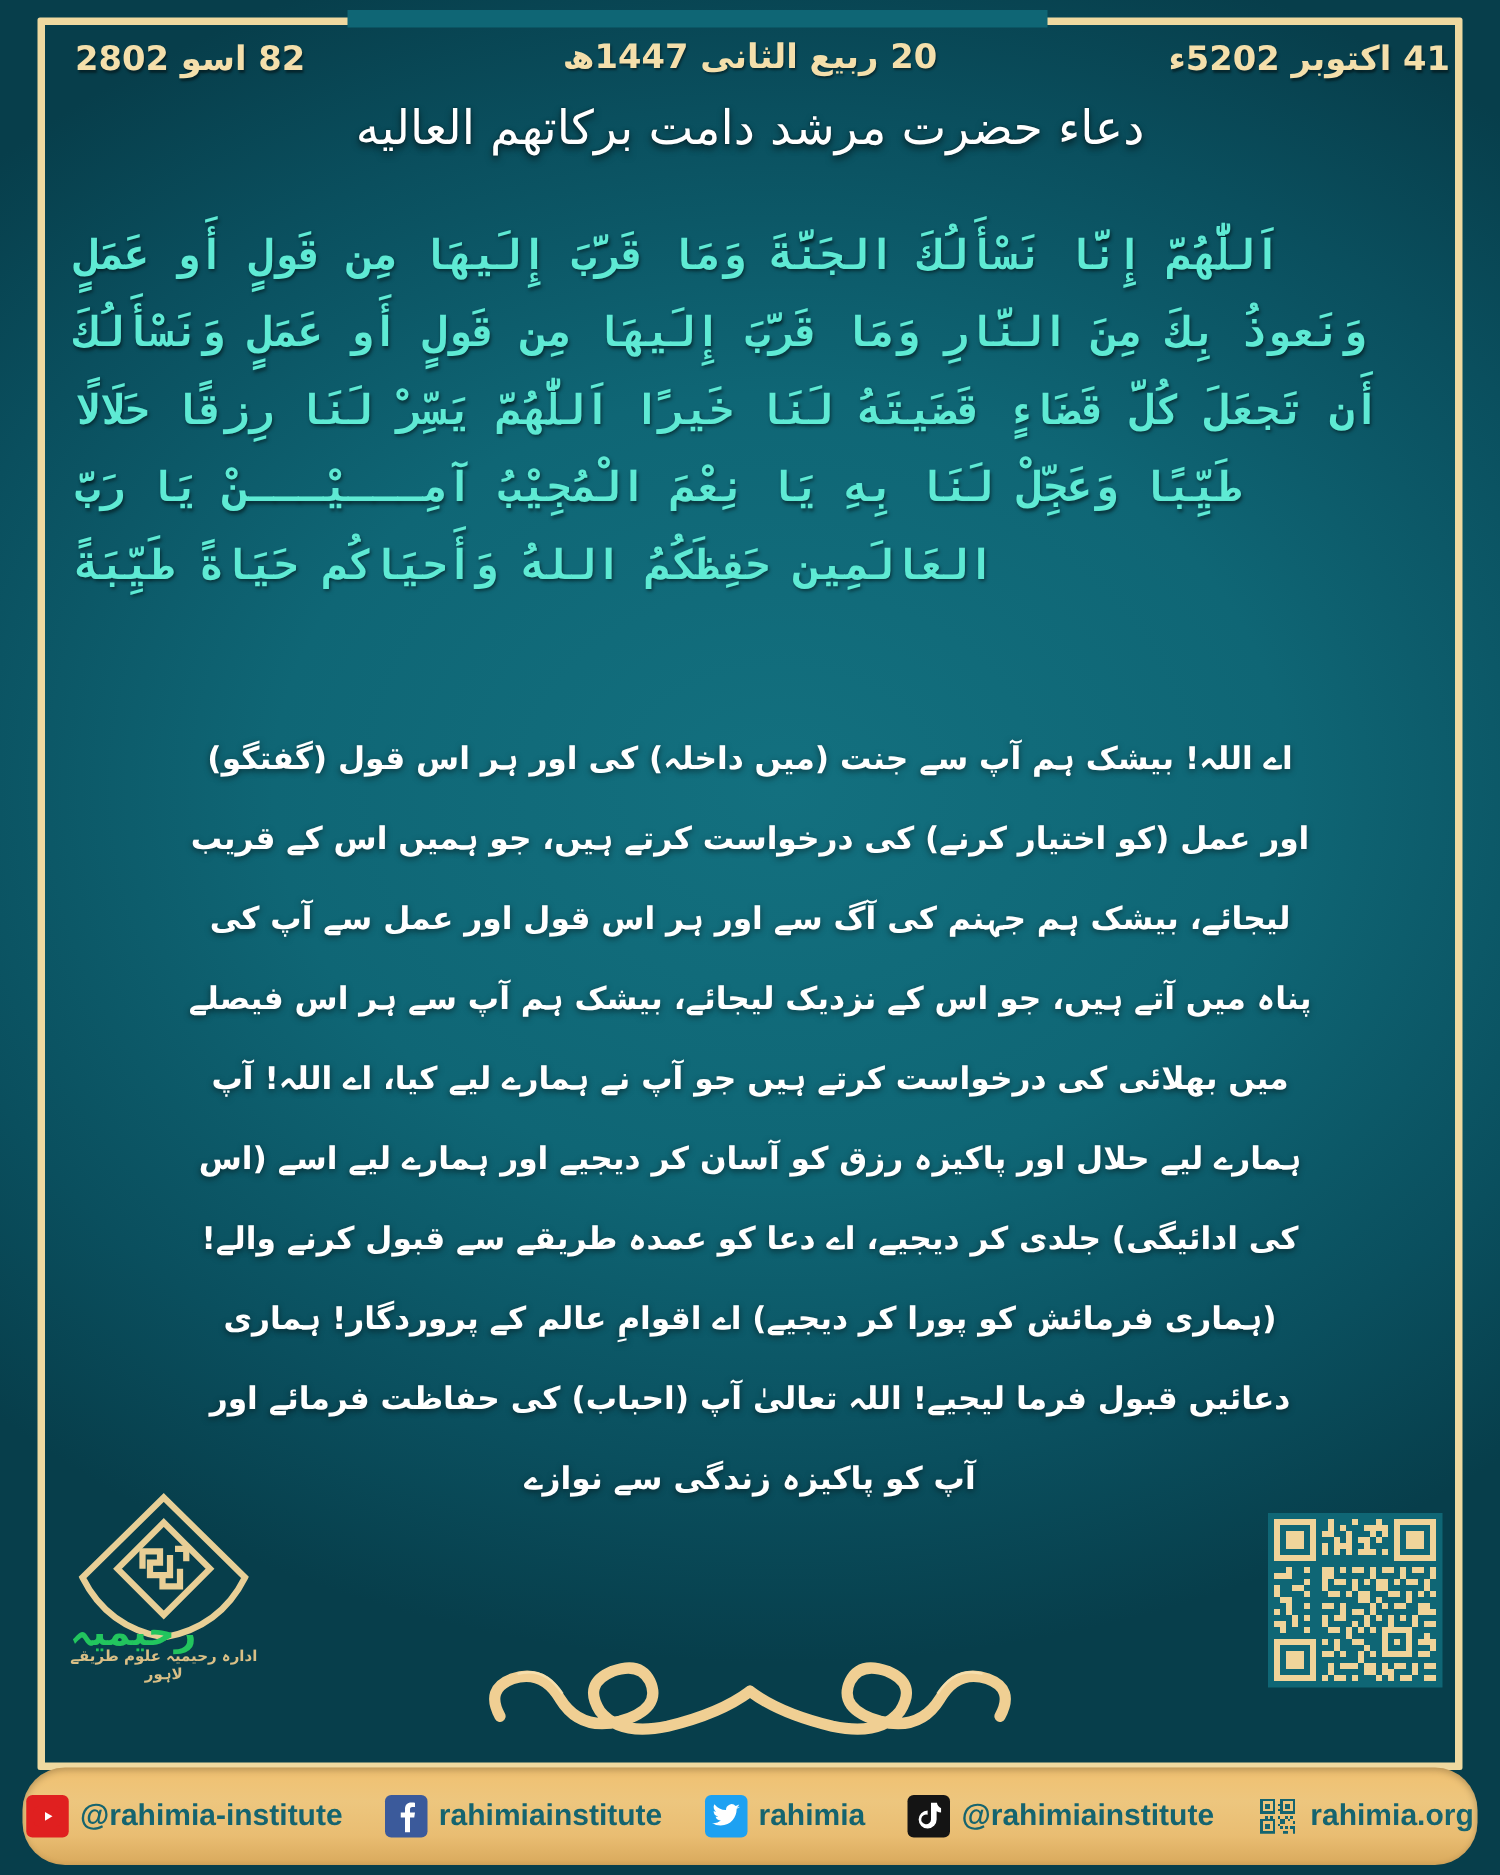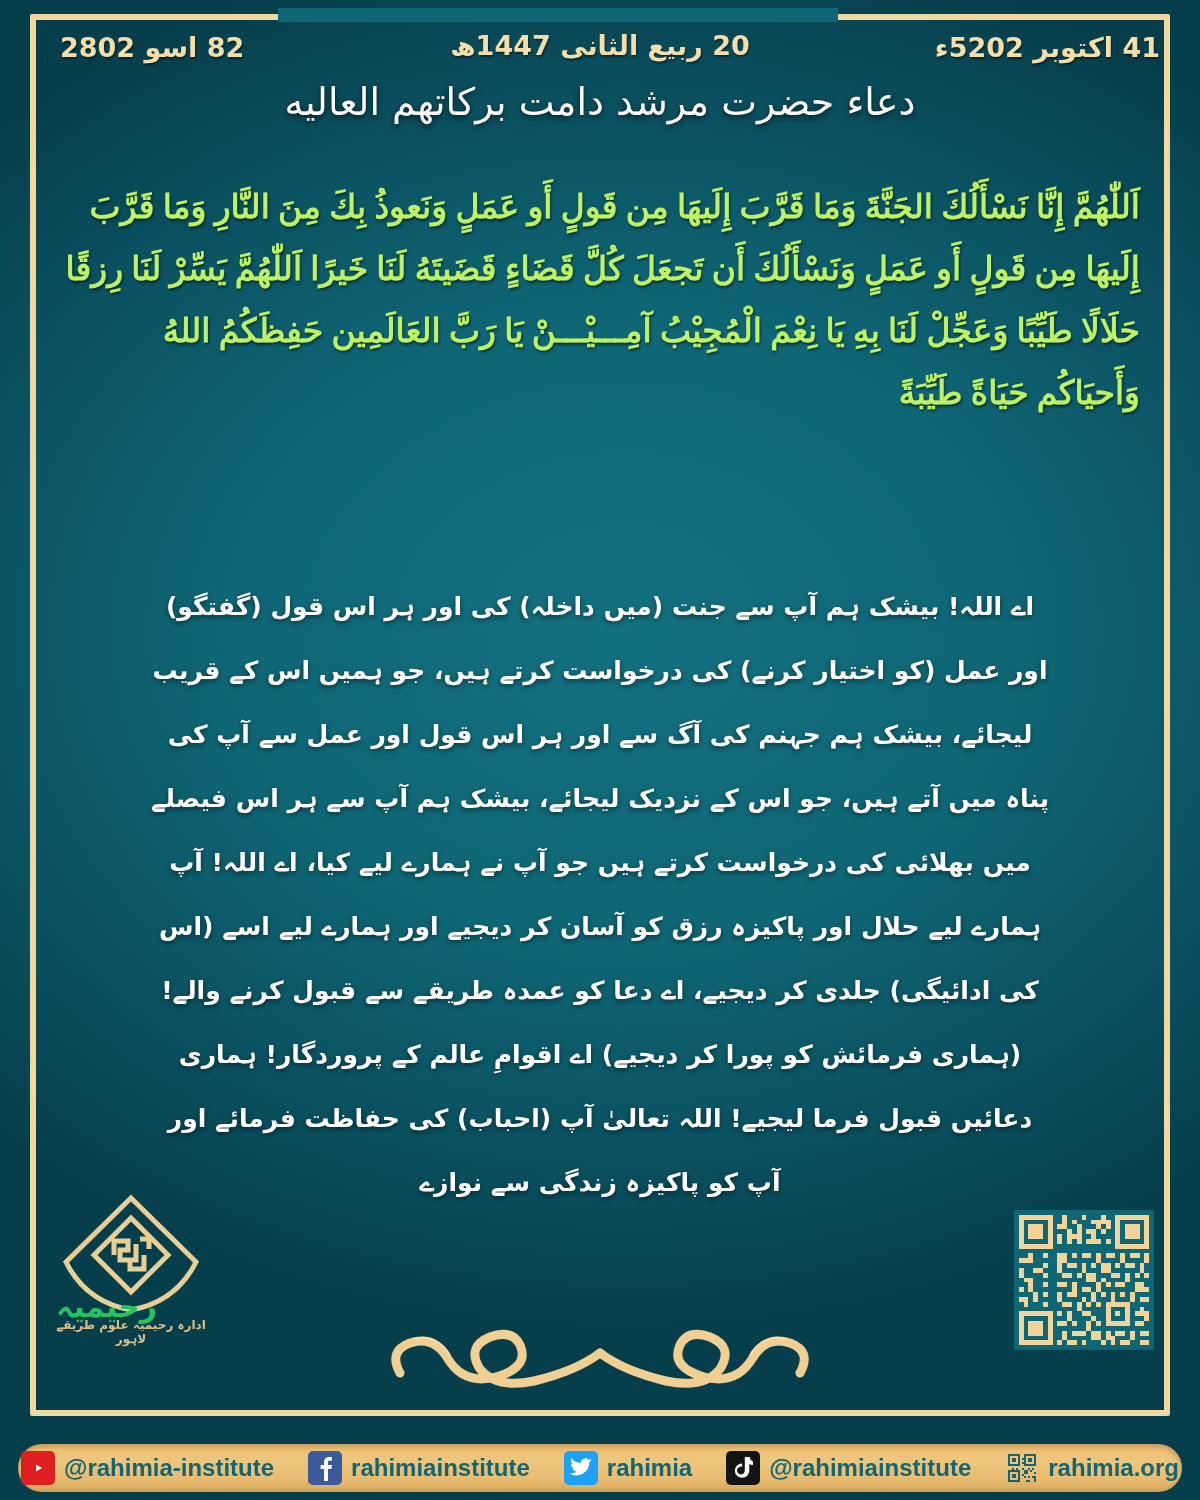--- a/index.html
+++ b/index.html
@@ -47,23 +47,23 @@
     position:absolute; left:0; right:0; top:80px;
     text-align:center; color:#ffffff;
     font-size:38px; font-weight:400; direction:rtl;
     letter-spacing:.5px;
     text-shadow:0 3px 6px rgba(0,0,0,.55), 0 0 2px rgba(0,0,0,.5);
   }
 
   
   .arabic{
     position:absolute; left:60px; right:60px; top:176px;
-    direction:rtl; text-align:right;
-    color:#bef264;
-    font-family:Liberation Serif, serif;
+    direction:rtl; text-align:left;
+    color:#5eead4;
+    font-family:Liberation Mono, monospace;
     font-size:33px; font-weight:700;
     line-height:62px;
     text-shadow:1px 2px 3px rgba(0,0,0,.5);
   }
 
   
   .urdu{
     position:absolute; left:150px; right:150px; top:575px;
     direction:rtl; text-align:center;
     color:#ffffff;
@@ -87,21 +87,21 @@
   }
 
   
   .ornament{ position:absolute; left:50%; transform:translateX(-50%); bottom:105px; }
 
   
   .qr{ position:absolute; right:46px; bottom:150px; width:140px; height:140px; }
 
   
   .footer{
-    position:absolute; left:18px; right:18px; bottom:8px; height:48px;
+    position:absolute; left:18px; right:18px; bottom:8px; height:78px;
     border-radius:34px;
     background:linear-gradient(180deg,#f0c070 0%,#edc67e 35%,#e9bd72 70%,#d9a95c 100%);
     display:flex; align-items:center; justify-content:center; gap:34px;
     box-shadow:0 2px 6px rgba(0,0,0,.25) inset;
   }
   .fitem{ display:flex; align-items:center; gap:9px; }
   .fitem .lbl{
     color:#15646f; font-size:24px; font-weight:700;
     font-family:"Liberation Sans", sans-serif; white-space:nowrap;
   }

